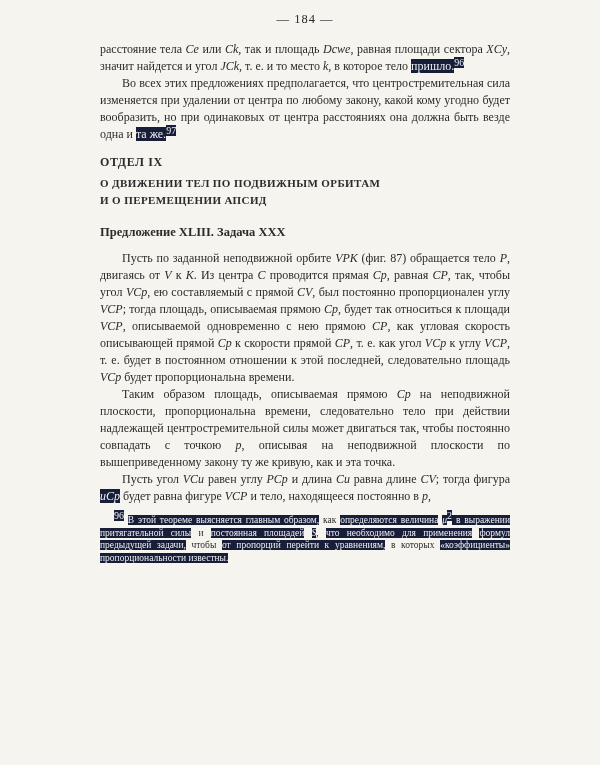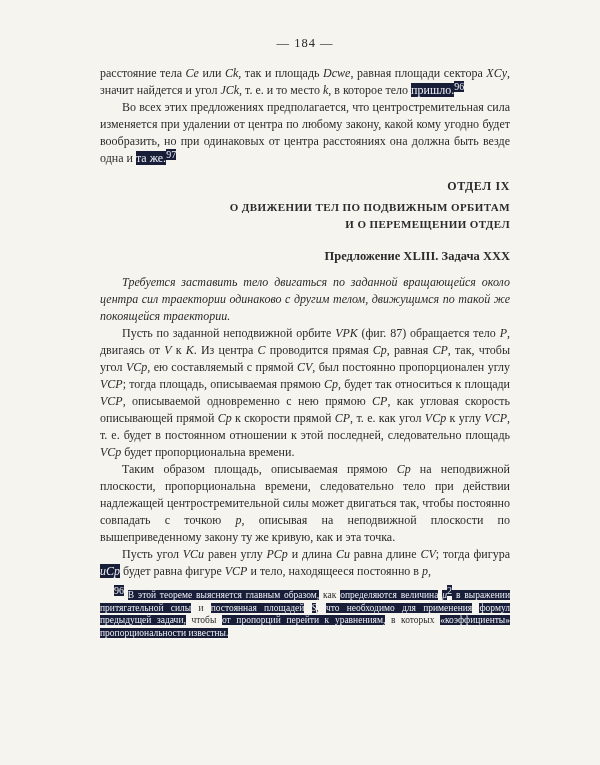--- a/index.html
+++ b/index.html
@@ -5,39 +5,39 @@
   html, body { margin: 0; padding: 0; }
   body {
     width: 600px; height: 765px; overflow: hidden;
     background: #d8d6d1;
     font-family: "Liberation Serif", "DejaVu Serif", serif;
   }
   .page {
     width: 600px; height: 765px; box-sizing: border-box;
     background: var(--paper, #f6f4ef);
     color: var(--ink, #2b2b2b);
-    padding: 36px 90px 10px 100px;
+    padding: 12px 90px 10px 100px;
   }
   .page-number {
     text-align: center; font-size: 12.5px; letter-spacing: 1px;
     margin: 0 0 14px 0;
   }
   .para {
     margin: 0; font-size: 12px; line-height: 17px;
     text-align: justify;
   }
   .para.indent { text-indent: 22px; }
   .para.it { font-style: italic; }
   span.it, sup.it { font-style: italic; }
   .hl {
     background: var(--hlbg, #191e38);
     color: var(--hlfg, #eef0f6);
   }
   sup { font-size: 10px; line-height: 0; vertical-align: 4px; }
-  .heading { text-align: right; font-weight: 700; }
+  .heading { text-align: left; font-weight: 700; }
   .heading.section { font-size: 12px; margin: 12px 0 5px 0; letter-spacing: 0.6px; }
   .heading.title { font-size: 11px; line-height: 17px; margin: 0 0 5px 0; letter-spacing: 0.4px; }
   .heading.subtitle { font-size: 12.5px; margin: 16px 0 10px 0; }
   .footnotes { margin-top: 9px; }
   .footnote {
     margin: 0; font-size: 9.5px; line-height: 12.5px;
     text-align: justify; text-indent: 14px;
   }
 </style>
 </head>
@@ -46,26 +46,25 @@
 <div class="page">
   <div class="page-number">— 184 —</div>
   <div class="body-text" id="body-host">
       <p class="para"><span>расстояние тела </span><span class="it">Ce</span><span> или </span><span class="it">Ck</span><span>, так и площадь </span><span class="it">Dcwe</span><span>, равная площади сектора </span><span class="it">XCy</span><span>, значит найдется и угол </span><span class="it">JCk</span><span>, т. е. и то место </span><span class="it">k</span><span>, в которое тело </span><span class="hl">пришло.</span><sup class="hl">96</sup></p>
       <p class="para indent"><span>Во всех этих предложениях предполагается, что центростремительная сила изменяется при удалении от центра по любому закону, какой кому угодно будет вообразить, но при одинаковых от центра расстояниях она должна быть везде одна и </span><span class="hl">та же.</span><sup class="hl">97</sup></p>
       <div class="heading section">
         <div>ОТДЕЛ IX</div>
       </div>
       <div class="heading title">
         <div>О ДВИЖЕНИИ ТЕЛ ПО ПОДВИЖНЫМ ОРБИТАМ</div>
-        <div>И О ПЕРЕМЕЩЕНИИ ОТДЕЛ</div>
+        <div>И О ПЕРЕМЕЩЕНИИ АПСИД</div>
       </div>
       <div class="heading subtitle">
         <div>Предложение XLIII. Задача XXX</div>
       </div>
-      <p class="para indent it"><span>Требуется заставить тело двигаться по заданной вращающейся около центра сил траектории одинаково с другим телом, движущимся по такой же покоящейся траектории.</span></p>
       <p class="para indent"><span>Пусть по заданной неподвижной орбите </span><span class="it">VPK</span><span> (фиг. 87) обращается тело </span><span class="it">P</span><span>, двигаясь от </span><span class="it">V</span><span> к </span><span class="it">K</span><span>. Из центра </span><span class="it">C</span><span> проводится прямая </span><span class="it">Cp</span><span>, равная </span><span class="it">CP</span><span>, так, чтобы угол </span><span class="it">VCp</span><span>, ею составляемый с прямой </span><span class="it">CV</span><span>, был постоянно пропорционален углу </span><span class="it">VCP</span><span>; тогда площадь, описываемая прямою </span><span class="it">Cp</span><span>, будет так относиться к площади </span><span class="it">VCP</span><span>, описываемой одновременно с нею прямою </span><span class="it">CP</span><span>, как угловая скорость описывающей прямой </span><span class="it">Cp</span><span> к скорости прямой </span><span class="it">CP</span><span>, т. е. как угол </span><span class="it">VCp</span><span> к углу </span><span class="it">VCP</span><span>, т. е. будет в постоянном отношении к этой последней, следовательно площадь </span><span class="it">VCp</span><span> будет пропорциональна времени.</span></p>
       <p class="para indent"><span>Таким образом площадь, описываемая прямою </span><span class="it">Cp</span><span> на неподвижной плоскости, пропорциональна времени, следовательно тело при действии надлежащей центростремительной силы может двигаться так, чтобы постоянно совпадать с точкою </span><span class="it">p</span><span>, описывая на неподвижной плоскости по вышеприведенному закону ту же кривую, как и эта точка.</span></p>
       <p class="para indent"><span>Пусть угол </span><span class="it">VCu</span><span> равен углу </span><span class="it">PCp</span><span> и длина </span><span class="it">Cu</span><span> равна длине </span><span class="it">CV</span><span>; тогда фигура </span><span class="it hl">uCp</span><span> будет равна фигуре </span><span class="it">VCP</span><span> и тело, находящееся постоянно в </span><span class="it">p</span><span>,</span></p>
     </div>
   <div class="footnotes" id="footnote-host">
       <p class="footnote"><sup class="hl">96</sup><span> </span><span class="hl">В этой теореме выясняется главным образом,</span><span> как </span><span class="hl">определяются величина</span><span> </span><span class="it hl">μ</span><sup class="hl">2</sup><span class="hl"> в выражении</span><span> </span><span class="hl">притягательной силы</span><span> и </span><span class="hl">постоянная площадей</span><span> </span><span class="it hl">S</span><span>, </span><span class="hl">что необходимо для применения</span><span> </span><span class="hl">формул предыдущей задачи,</span><span> чтобы </span><span class="hl">от пропорций перейти к уравнениям,</span><span> в которых </span><span class="hl">«коэффициенты» пропорциональности известны.</span></p>
     </div>
 </div>
 
 </body></html>

